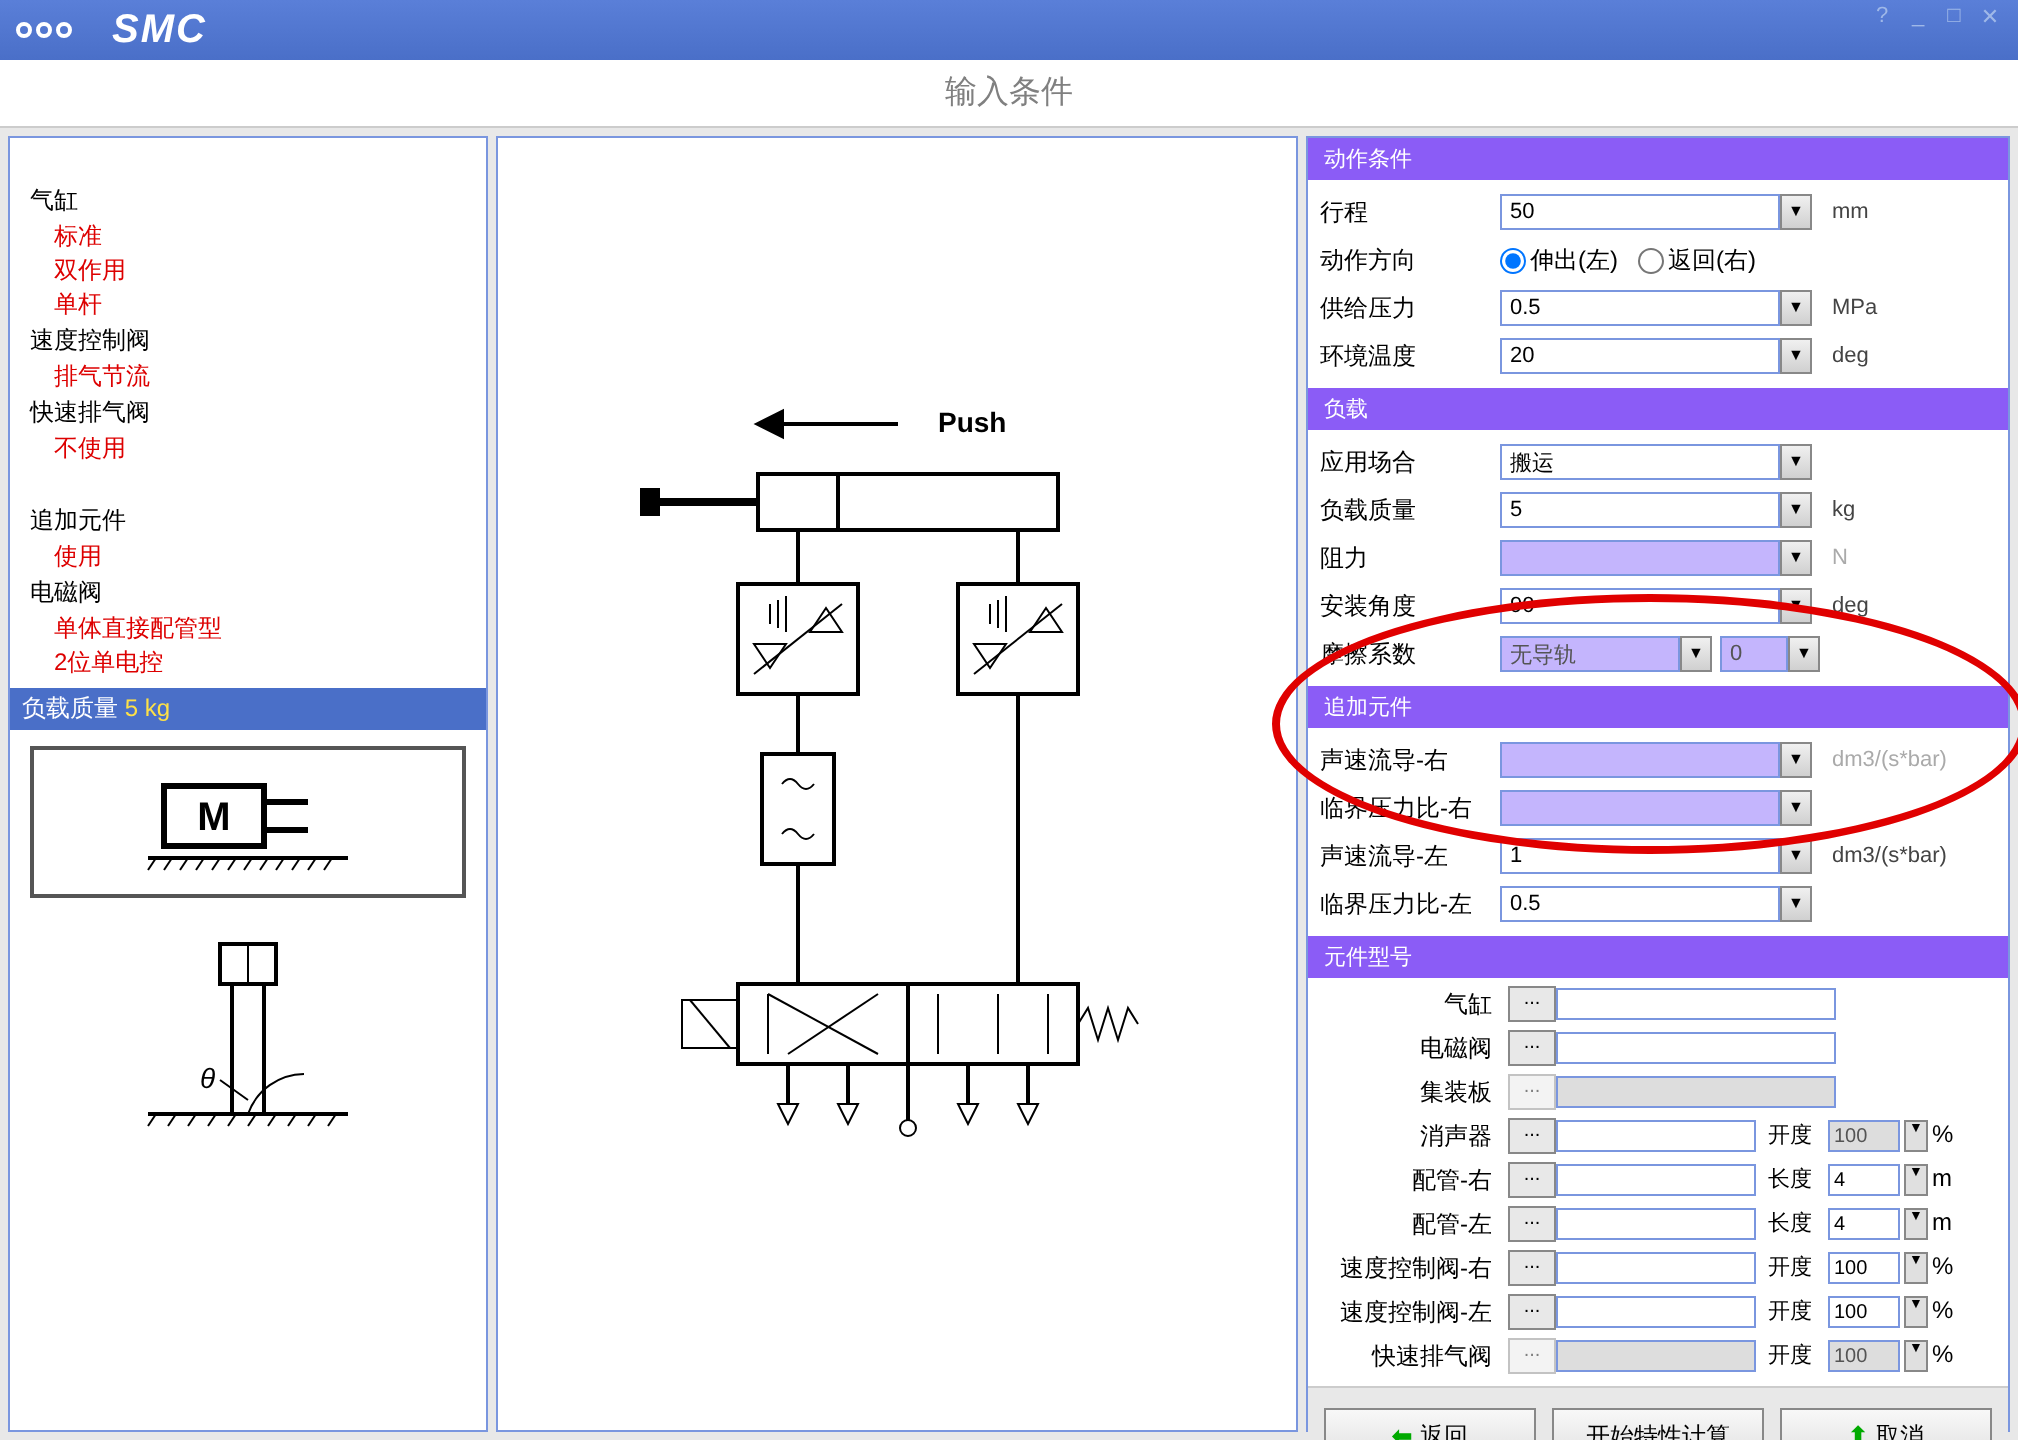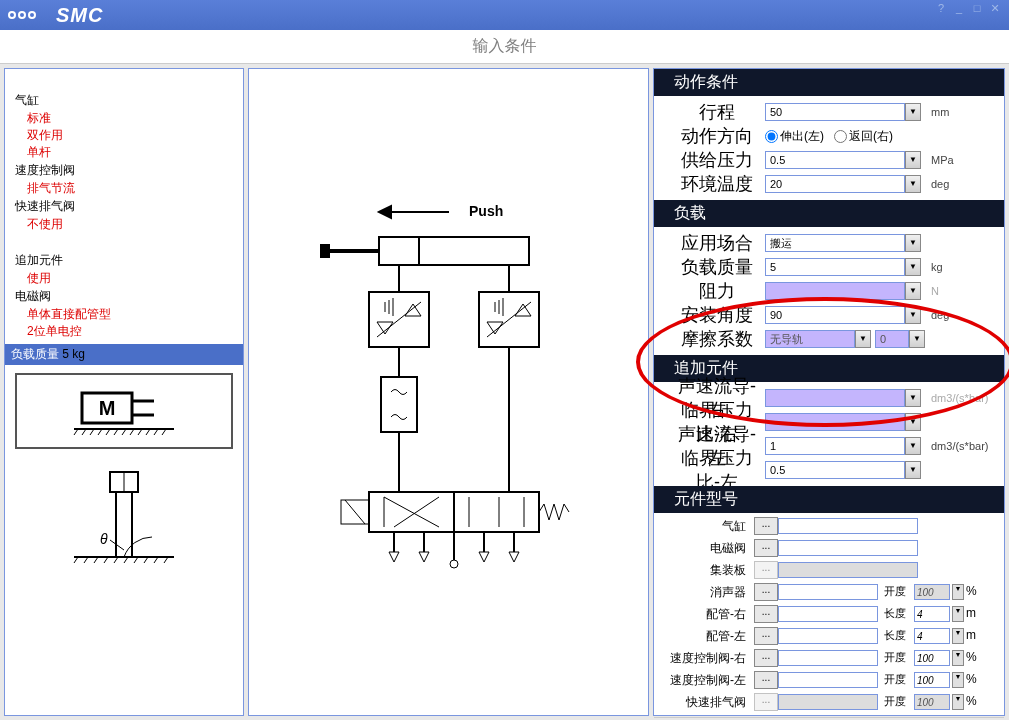--- a/index.html
+++ b/index.html
@@ -23,33 +23,33 @@
 .tree-sub { padding-left: 12px; color: #d00; }
 .param-hdr { background: #4a6fc8; color: #fff; padding: 2px 6px; margin: 4px -10px 0; font-size: 12px; }
 .param-val { color: #d00; display: inline; }
 
 .diagram-box { margin-top: 8px; border: 2px solid #555; padding: 8px; height: 76px; background: #fff; display: flex; align-items: center; justify-content: center; }
 .angle-diagram { margin-top: 8px; height: 120px; display: flex; align-items: center; justify-content: center; }
 
 .center-col { flex: 1; background: #fff; border: 1px solid #7a96df; display: flex; align-items: center; justify-content: center; }
 
 .right-col { width: 352px; display: flex; flex-direction: column; background: #fff; border: 1px solid #7a96df; position: relative; }
-.section-hdr { background: #0f172a; color: #fff; padding: 3px 20px; font-size: 16px; }
+.section-hdr { background: #8b5cf6; color: #fff; padding: 3px 8px; font-size: 11px; }
 .form-rows { padding: 4px 6px; }
 .form-row { display: flex; align-items: center; height: 24px; }
-.form-label { width: 90px; text-align: center; padding-right: 6px; font-size: 18px; margin-left: 15px; }
+.form-label { width: 90px; text-align: left; padding-right: 6px; font-size: 12px; }
 .form-input { width: 140px; height: 18px; border: 1px solid #7a96df; padding: 0 4px; font-size: 11px; background: #fff; }
 .form-input.disabled { background: #c4b5fd; }
 .dropdown-btn { width: 16px; height: 18px; border: 1px solid #888; background: linear-gradient(#f0f0f0,#d0d0d0); font-size: 8px; text-align: center; line-height: 16px; cursor: pointer; }
 .form-unit { padding-left: 10px; font-size: 11px; color: #444; }
 .form-unit.disabled { color: #aaa; }
 .radio-grp { display: flex; gap: 10px; align-items: center; }
 .radio-grp label { display: flex; align-items: center; gap: 2px; font-size: 12px; }
 .lookup-btn { width: 24px; height: 18px; border: 1px solid #888; background: #e8e8e8; font-size: 10px; text-align: center; cursor: pointer; margin-left: 4px; }
-.small-input { width: 36px; height: 16px; border: 1px solid #7a96df; font-size: 10px; padding: 0 2px; font-style: italic; }
+.small-input { width: 36px; height: 16px; border: 1px solid #7a96df; font-size: 10px; padding: 0 2px; }
 .small-input.disabled { background: #ddd; }
 .small-dd { width: 12px; height: 16px; border: 1px solid #888; background: #e0e0e0; font-size: 7px; text-align: center; cursor: pointer; }
 
 .red-circle { position: absolute; border: 4px solid #e00000; border-radius: 50%; pointer-events: none; z-index: 10; }
 
 .btn-row { display: flex; gap: 8px; padding: 10px 8px; border-top: 1px solid #ccc; margin-top: auto; background: #e8e8e8; }
 .action-btn { flex: 1; height: 28px; border: 1px solid #888; background: linear-gradient(#f8f8f8,#e0e0e0); display: flex; align-items: center; justify-content: center; gap: 4px; cursor: pointer; font-size: 12px; }
 .arrow-left { color: #0a0; font-weight: bold; }
 .arrow-up { color: #0a0; font-weight: bold; }
 
@@ -95,21 +95,21 @@
       <div class="tree-item">快速排气阀</div>
       <div class="tree-sub">不使用</div>
       <div style="height:18px;"></div>
       <div class="tree-item">追加元件</div>
       <div class="tree-sub">使用</div>
       <div class="tree-item">电磁阀</div>
       <div class="tree-sub">单体直接配管型</div>
       <div class="tree-sub">2位单电控</div>
 
       <div class="param-hdr">
-        <span>负载质量</span> <span class="param-val" style="color:#000000;">5 kg</span>
+        <span>负载质量</span> <span class="param-val" style="color:#fde047;">5 kg</span>
       </div>
       <div class="diagram-box">
         <svg width="120" height="56" viewBox="0 0 120 56">
           <rect x="18" y="10" width="50" height="30" fill="none" stroke="#000" stroke-width="3"></rect>
           <text x="43" y="32" text-anchor="middle" font-size="20" font-weight="bold">M</text>
           <line x1="68" y1="18" x2="90" y2="18" stroke="#000" stroke-width="3"></line>
           <line x1="68" y1="32" x2="90" y2="32" stroke="#000" stroke-width="3"></line>
           <line x1="10" y1="46" x2="110" y2="46" stroke="#000" stroke-width="2"></line>
           <g stroke="#000">
             <line x1="14" y1="46" x2="10" y2="52"></line>

